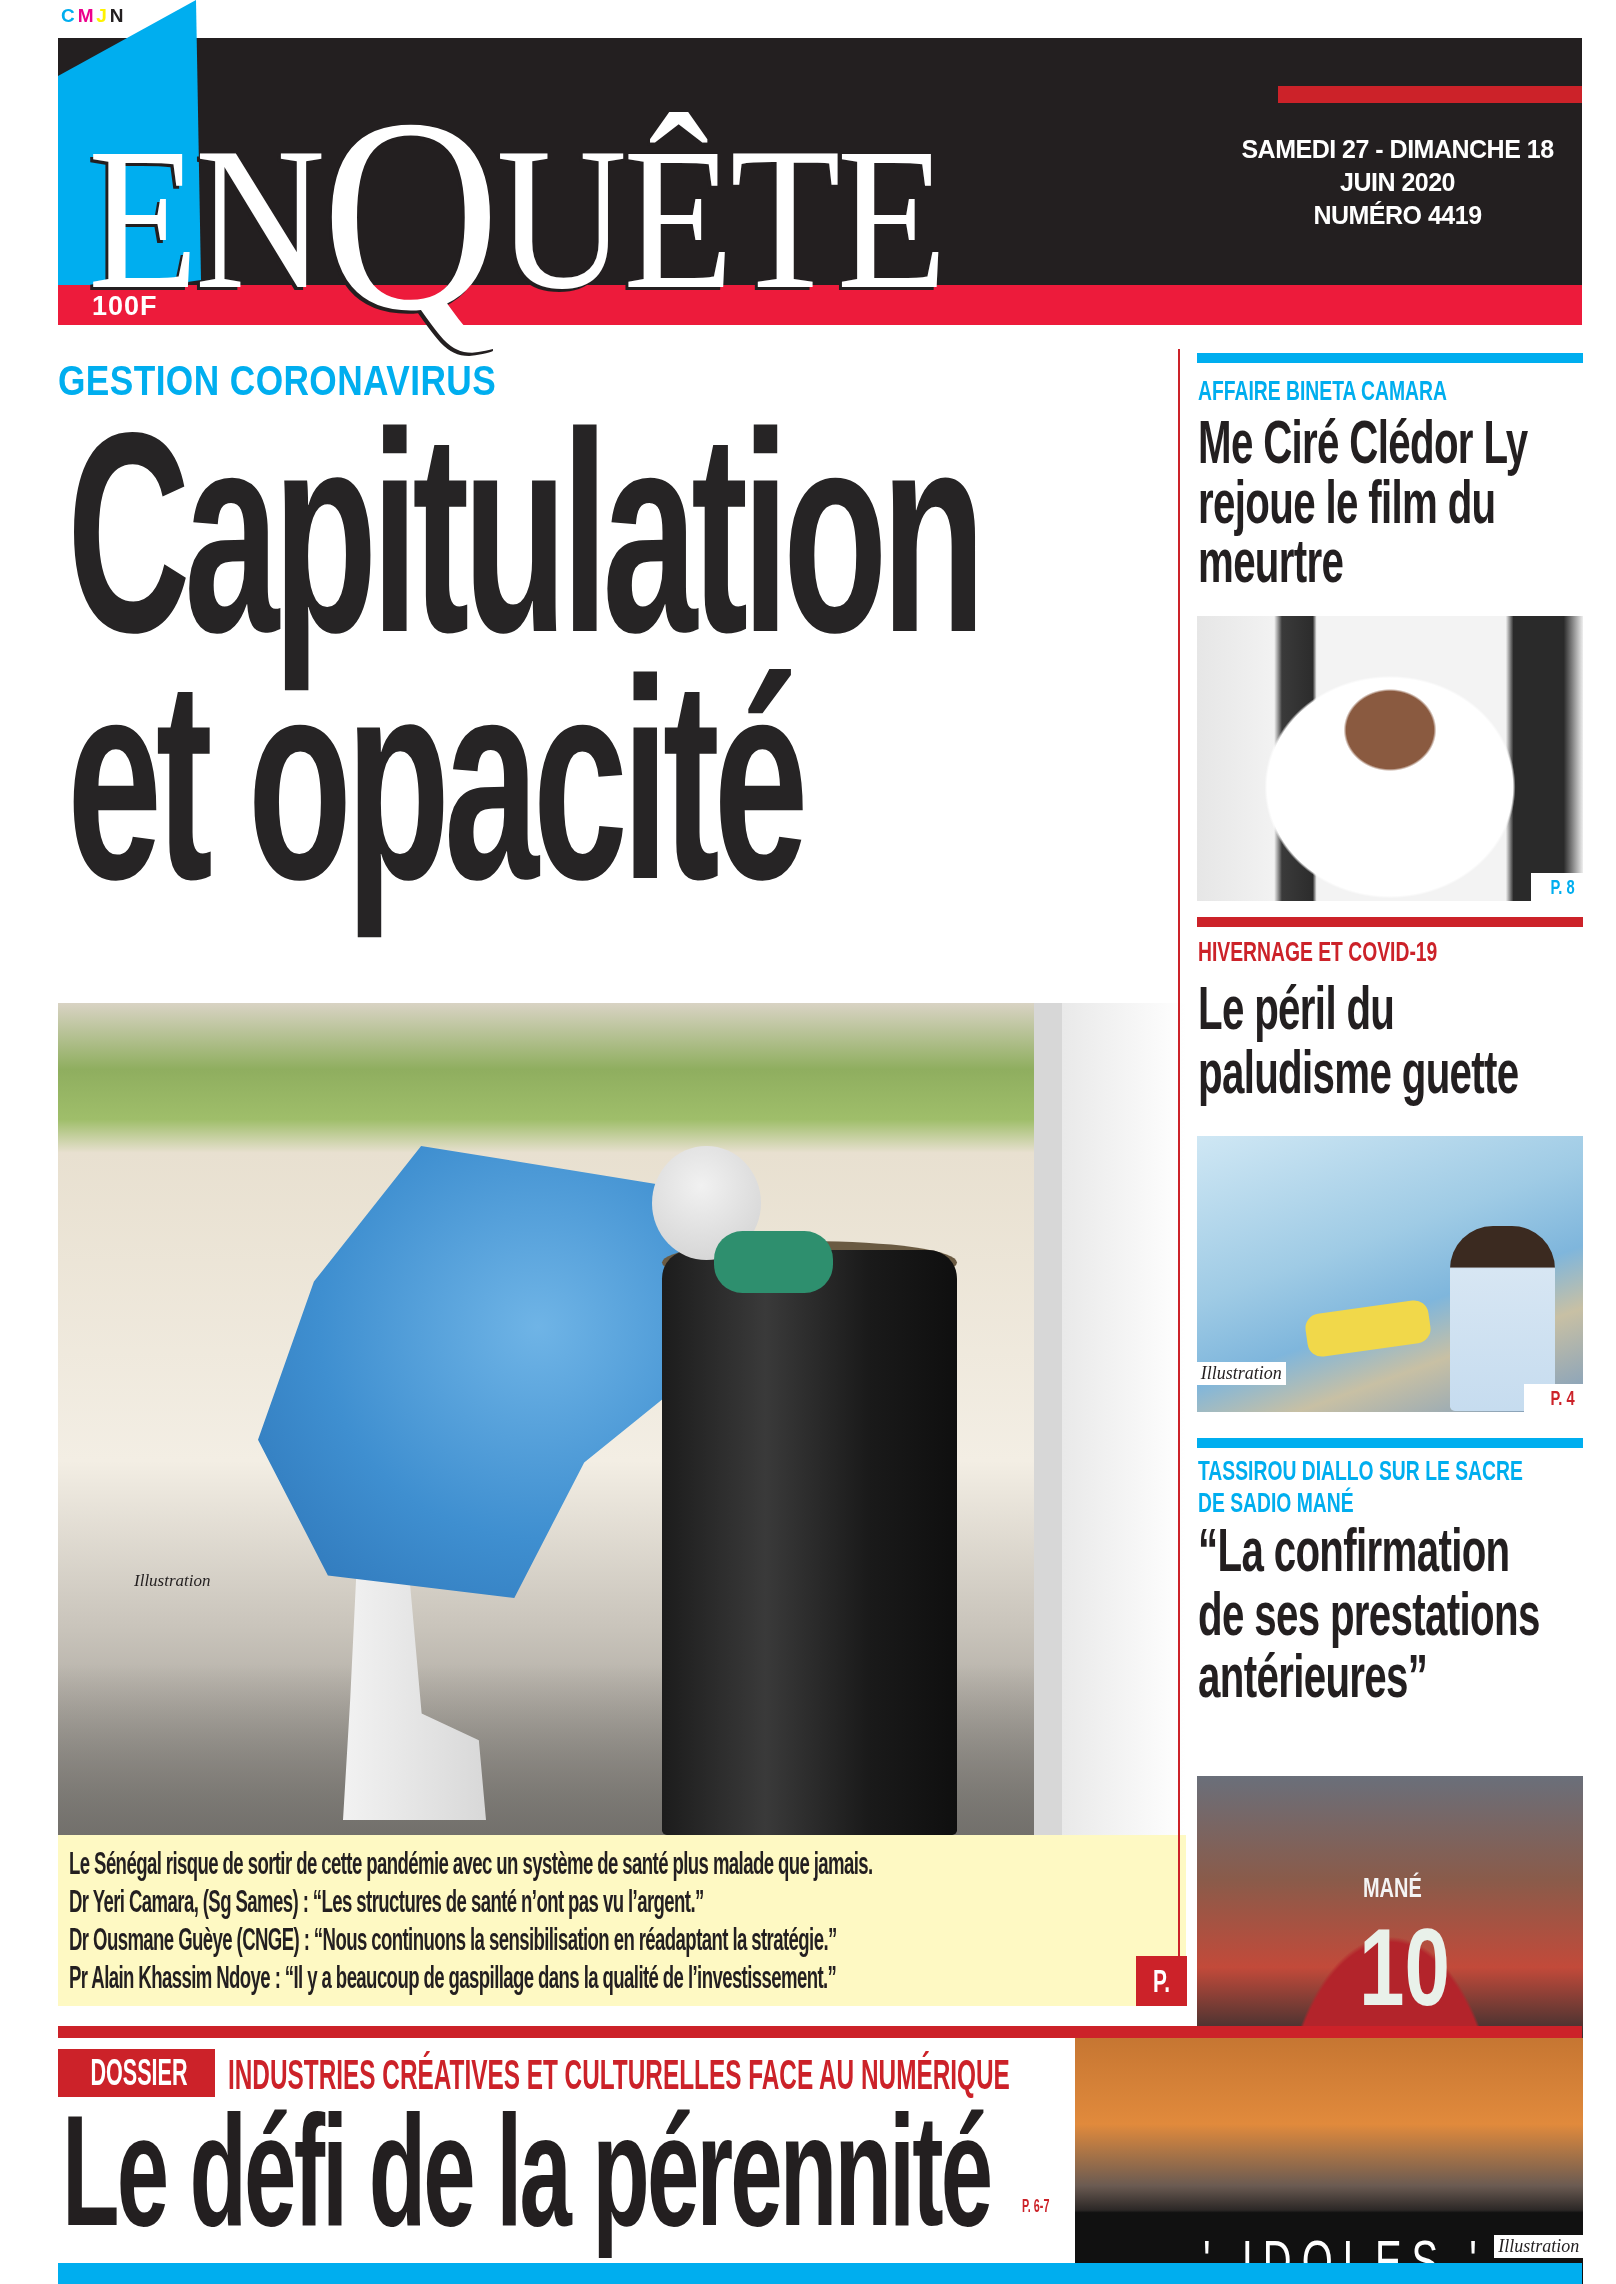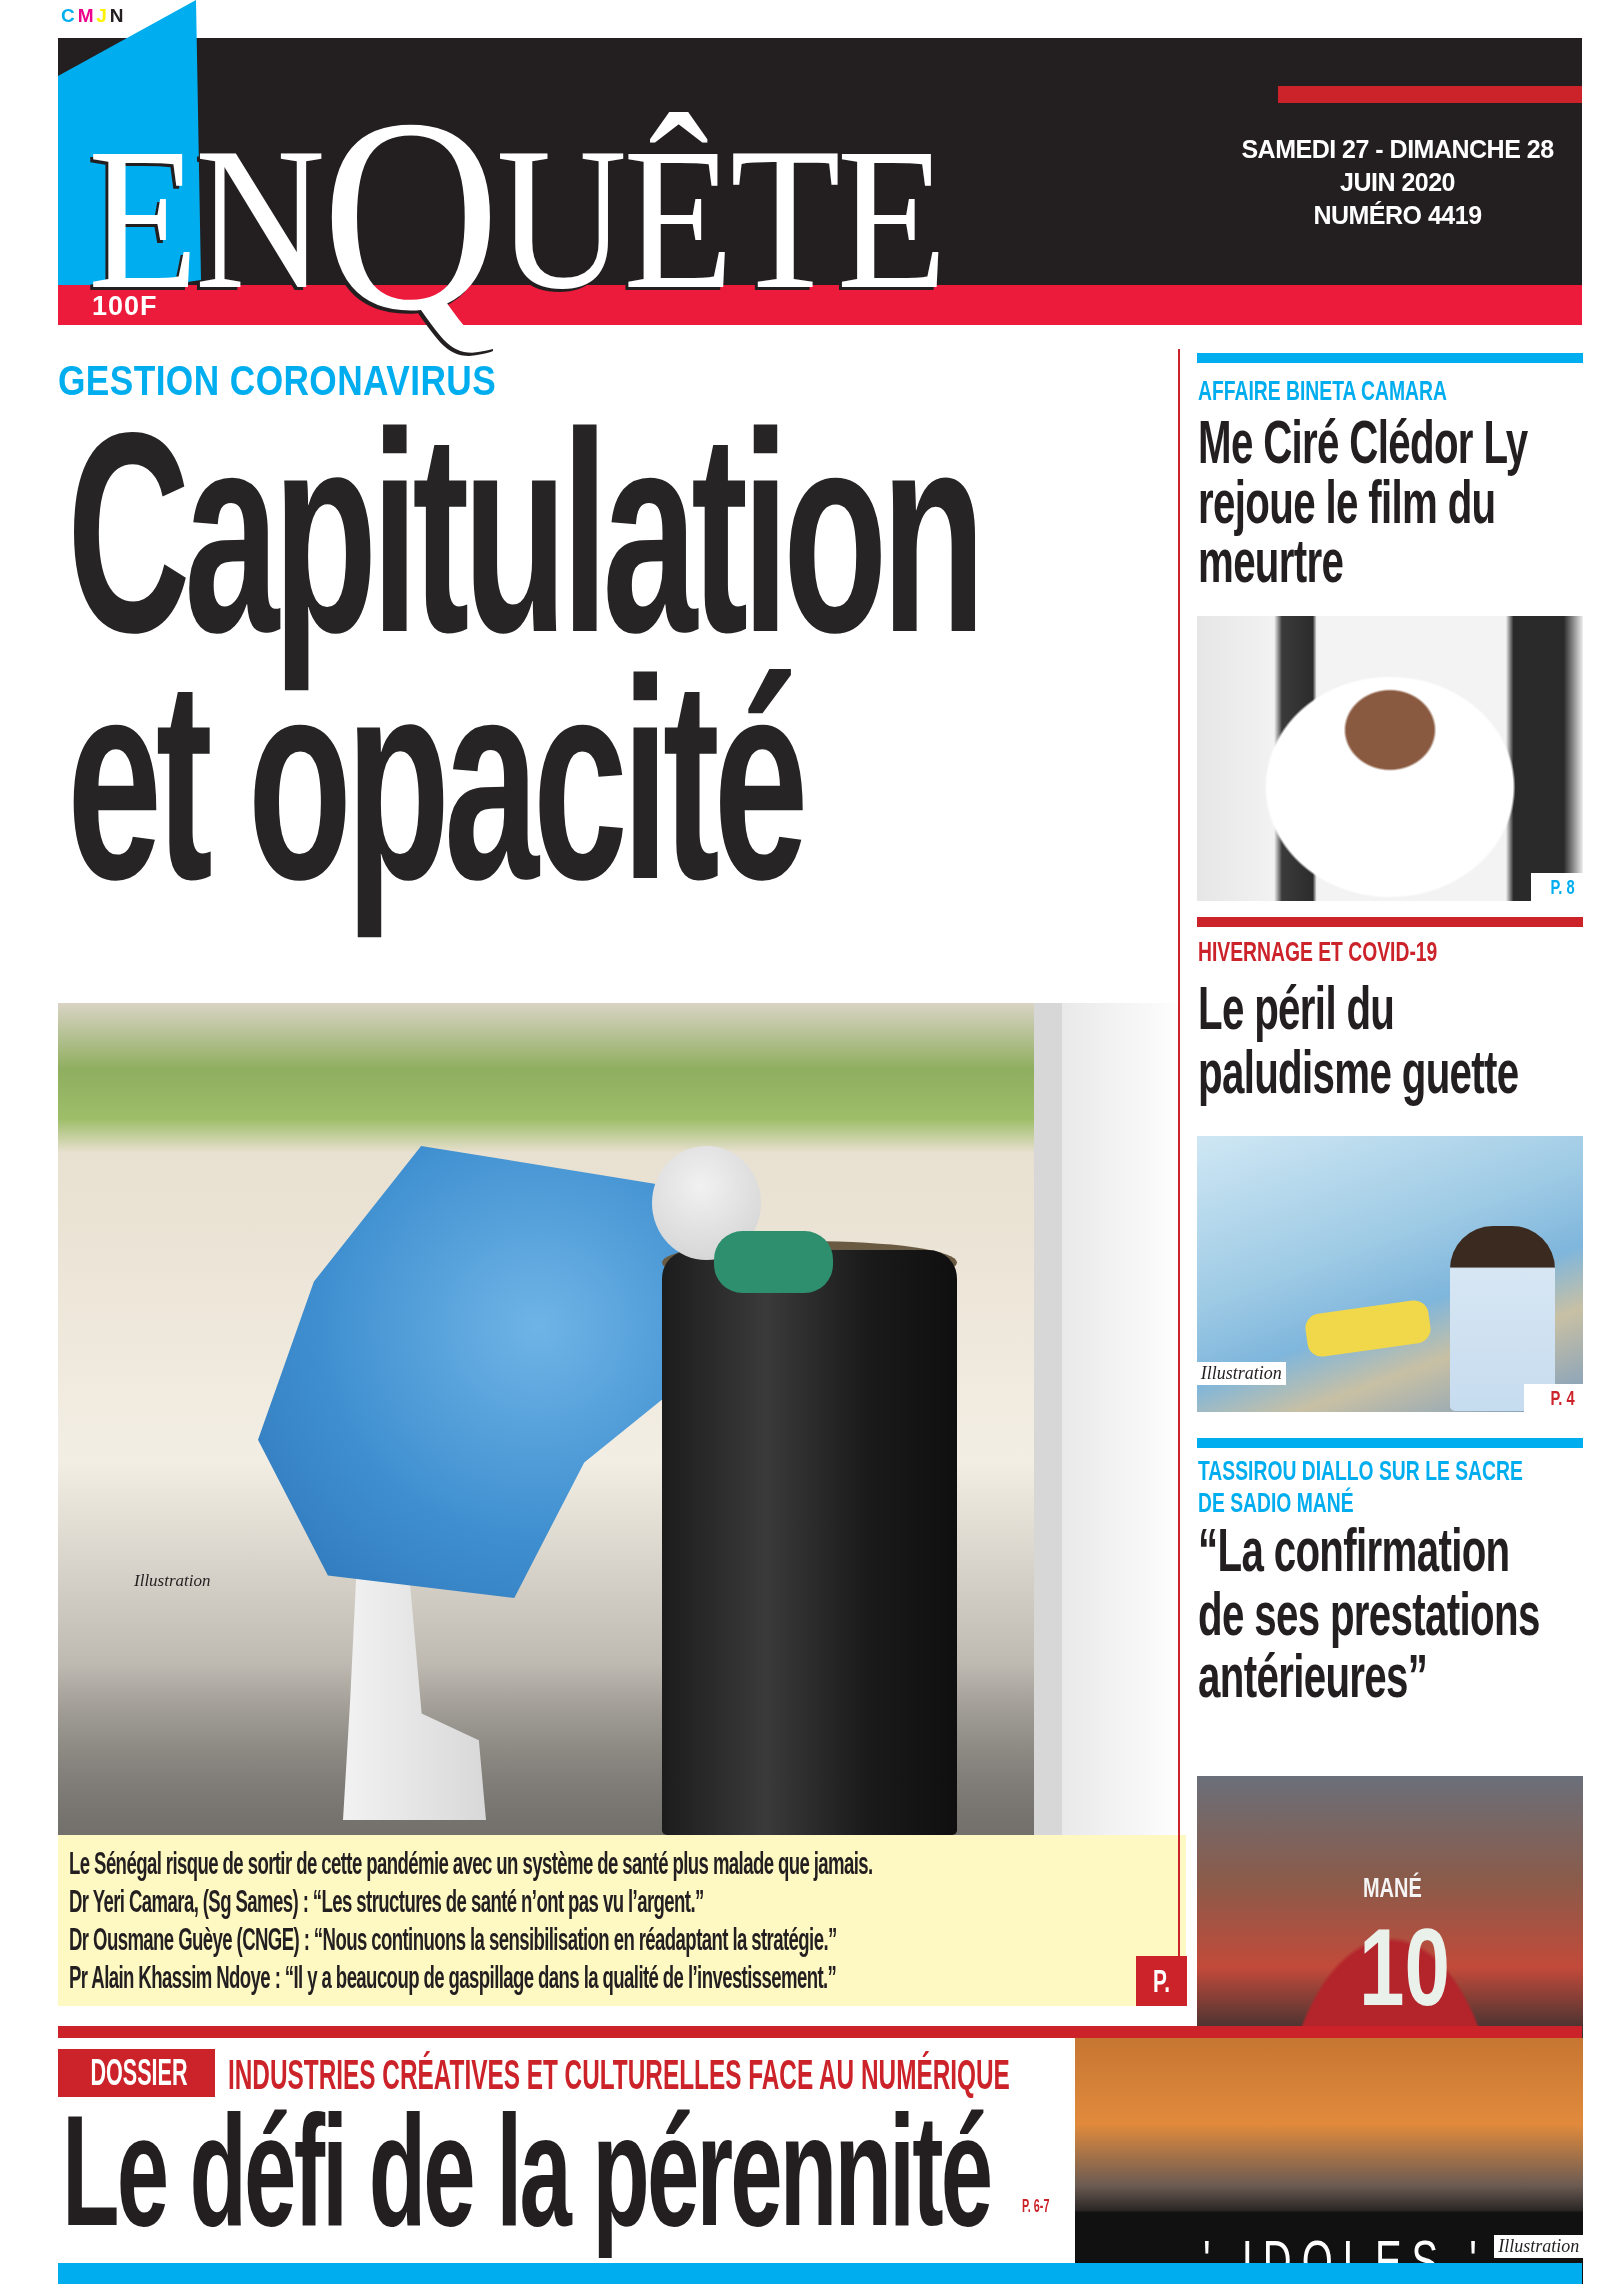--- a/index.html
+++ b/index.html
@@ -114,21 +114,21 @@
 
 <header>
   <div id="mast-black" class="abs"></div>
   <div id="mast-blue-tail" class="abs"></div>
   <div id="mast-red" class="abs"></div>
   <div id="mast-redbar" class="abs"></div>
   <div id="logo" class="abs">
     <span>EN</span><span class="q">Q</span><span>UÊTE</span>
   </div>
   <div id="date-block" class="abs">
-    <div>SAMEDI 27 - DIMANCHE 28</div>
+    <div>SAMEDI 27 - DIMANCHE 18</div>
     <div>JUIN 2020</div>
     <div>NUMÉRO 4419</div>
   </div>
   <div id="price" class="abs">100F</div>
 </header>
 
 <section>
   <div id="kicker-main" class="abs">GESTION CORONAVIRUS</div>
   <h1 id="headline-1" class="abs">Capitulation</h1>
   <h1 id="headline-2" class="abs">et opacité</h1>

